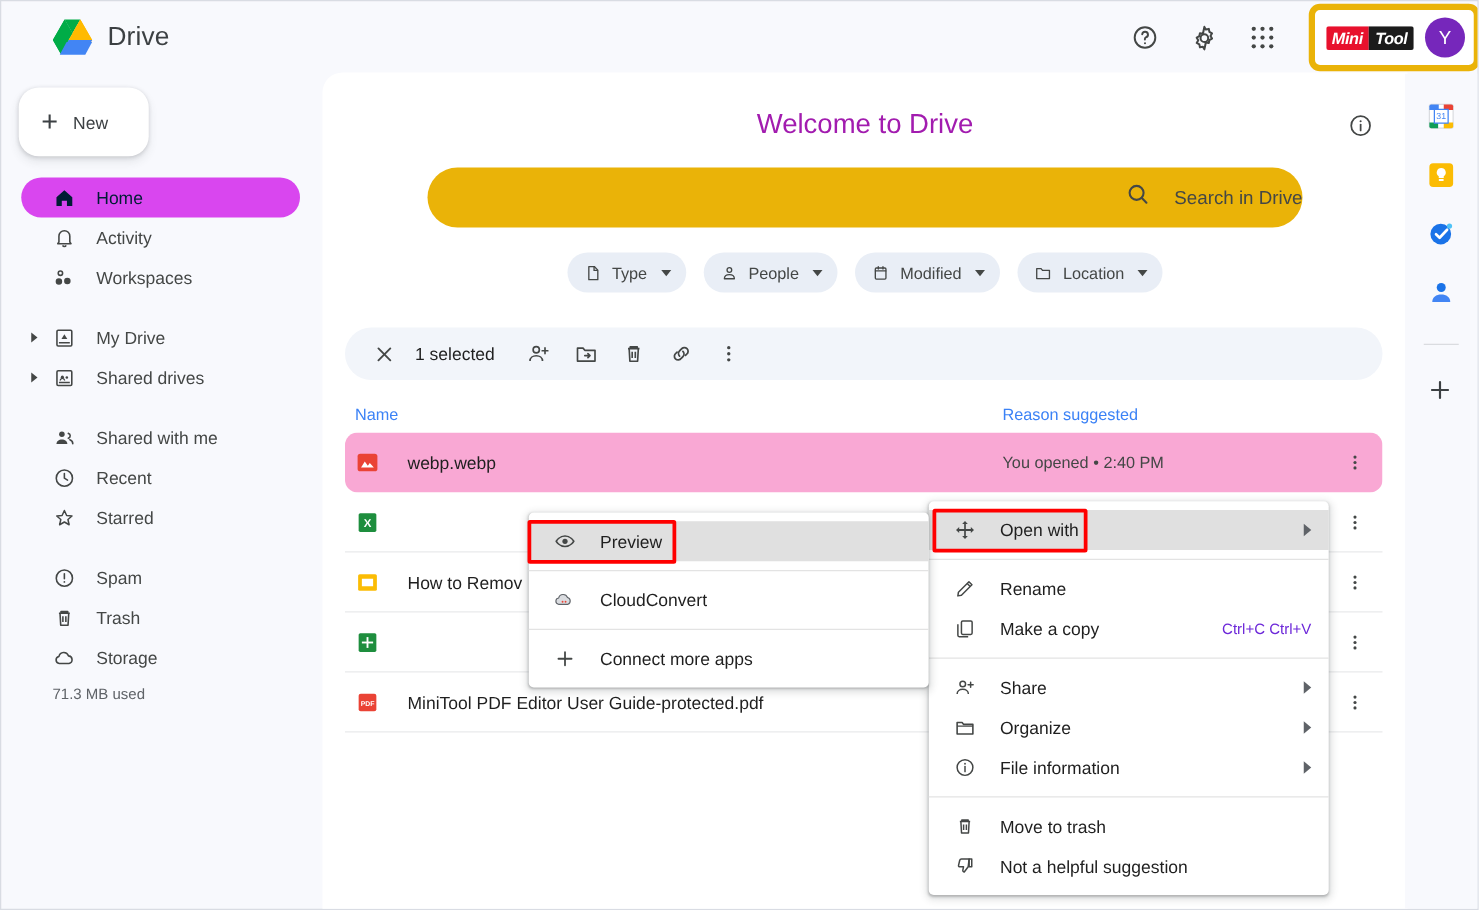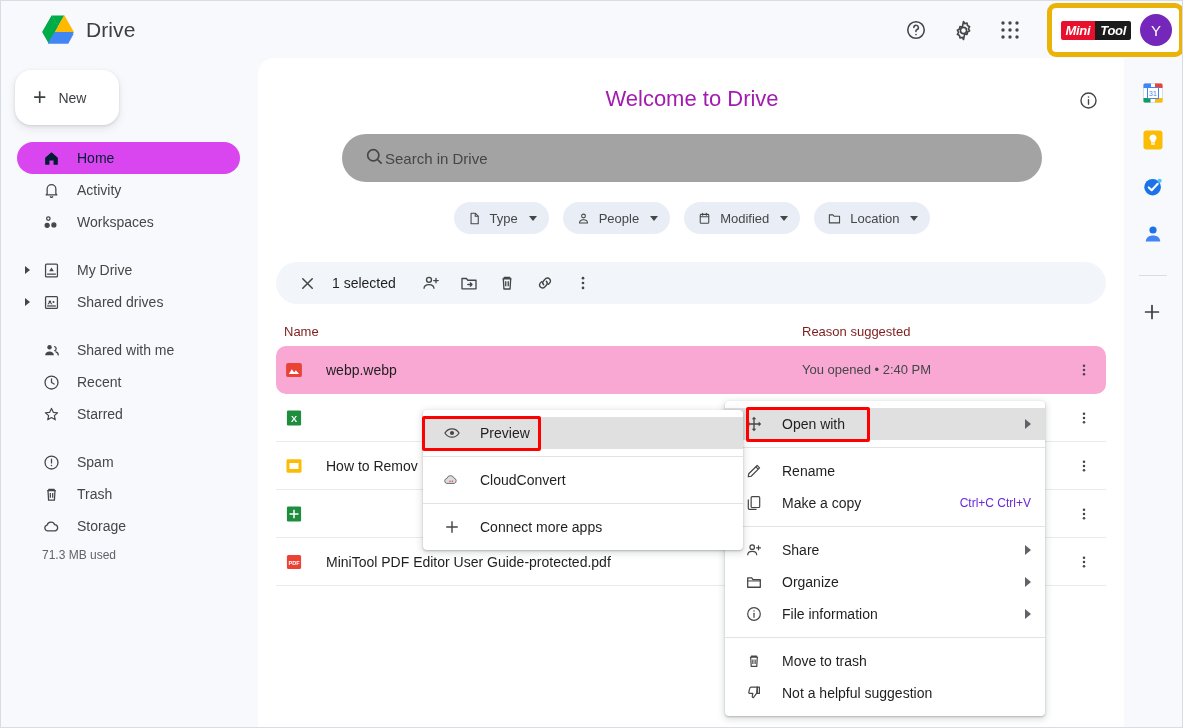--- a/index.html
+++ b/index.html
@@ -99,23 +99,24 @@
   .welcome {
     text-align: center; font-size: 22px; color: #a21caf;
     margin-top: 28px; font-weight: 400;
   }
   .info-icon {
     position: absolute; right: 26px; top: 32px;
     width: 22px; height: 22px; color: #444746; cursor: pointer;
   }
   .searchbar {
     margin: 22px auto 0; width: 700px; height: 48px;
-    background: #a3a3a3; border-radius: 24px;
-    display: flex; align-items: center; padding-left: 22px; 
+    background: #eab308; border-radius: 24px;
+    display: flex; align-items: center; padding-left: 22px; gap: 18px;
     cursor: text;
+    justify-content: flex-end;
   }
   .search-ph { font-size: 15px; color: #444746; }
 
   .chips { display: flex; justify-content: center; gap: 14px; margin-top: 20px; }
   .chip {
     height: 32px; border-radius: 16px; background: #e9eef6;
     display: flex; align-items: center; gap: 8px;
     padding: 0 12px 0 13px; font-size: 13px; color: #444746; cursor: pointer;
   }
   .chip .dd {
@@ -134,41 +135,41 @@
     width: 38px; height: 38px; border-radius: 50%;
     display: flex; align-items: center; justify-content: center;
     color: #444746; cursor: pointer;
   }
   .sel-count { font-size: 14px; color: #1f1f1f; margin: 0 16px 0 6px; }
 
   
   .list { margin: 12px 20px 0 18px; position: relative; }
   .list-head {
     display: flex; align-items: center; height: 30px;
-    font-size: 13px; color: #7f1d1d; padding: 0 8px;
+    font-size: 13px; color: #3b82f6; padding: 0 8px;
   }
   .col-name { flex: 0 0 518px; }
   .col-reason { flex: 1; }
   .row {
     display: flex; align-items: center; height: 48px;
     border-bottom: 1px solid #e9eaec; padding: 0 8px;
     font-size: 14px; color: #1f1f1f; cursor: pointer;
   }
   .row.selected { background: #f9a8d4; border-radius: 10px; border-bottom-color: transparent; }
   .row .fname { display: flex; align-items: center; gap: 22px; flex: 0 0 518px; }
   .row .reason { flex: 1; font-size: 13px; color: #444746; }
   .row .kebab {
     width: 28px; display: flex; align-items: center; justify-content: center;
     color: #444746;
   }
   .ficon { width: 20px; height: 20px; flex: 0 0 20px; }
 
   
   .ctx {
-    position: absolute; left: 724px; top: 400px;
+    position: absolute; left: 742px; top: 400px;
     width: 320px;
     background: #fff; border-radius: 4px;
     box-shadow: 0 2px 6px 2px rgba(60,64,67,.15), 0 1px 2px rgba(60,64,67,.3);
     padding: 7px 0 7px;
     z-index: 40;
   }
   .ctx-item {
     display: flex; align-items: center; height: 32px;
     padding: 0 14px 0 19px; gap: 18px;
     font-size: 14px; color: #1f1f1f; cursor: pointer; position: relative;

